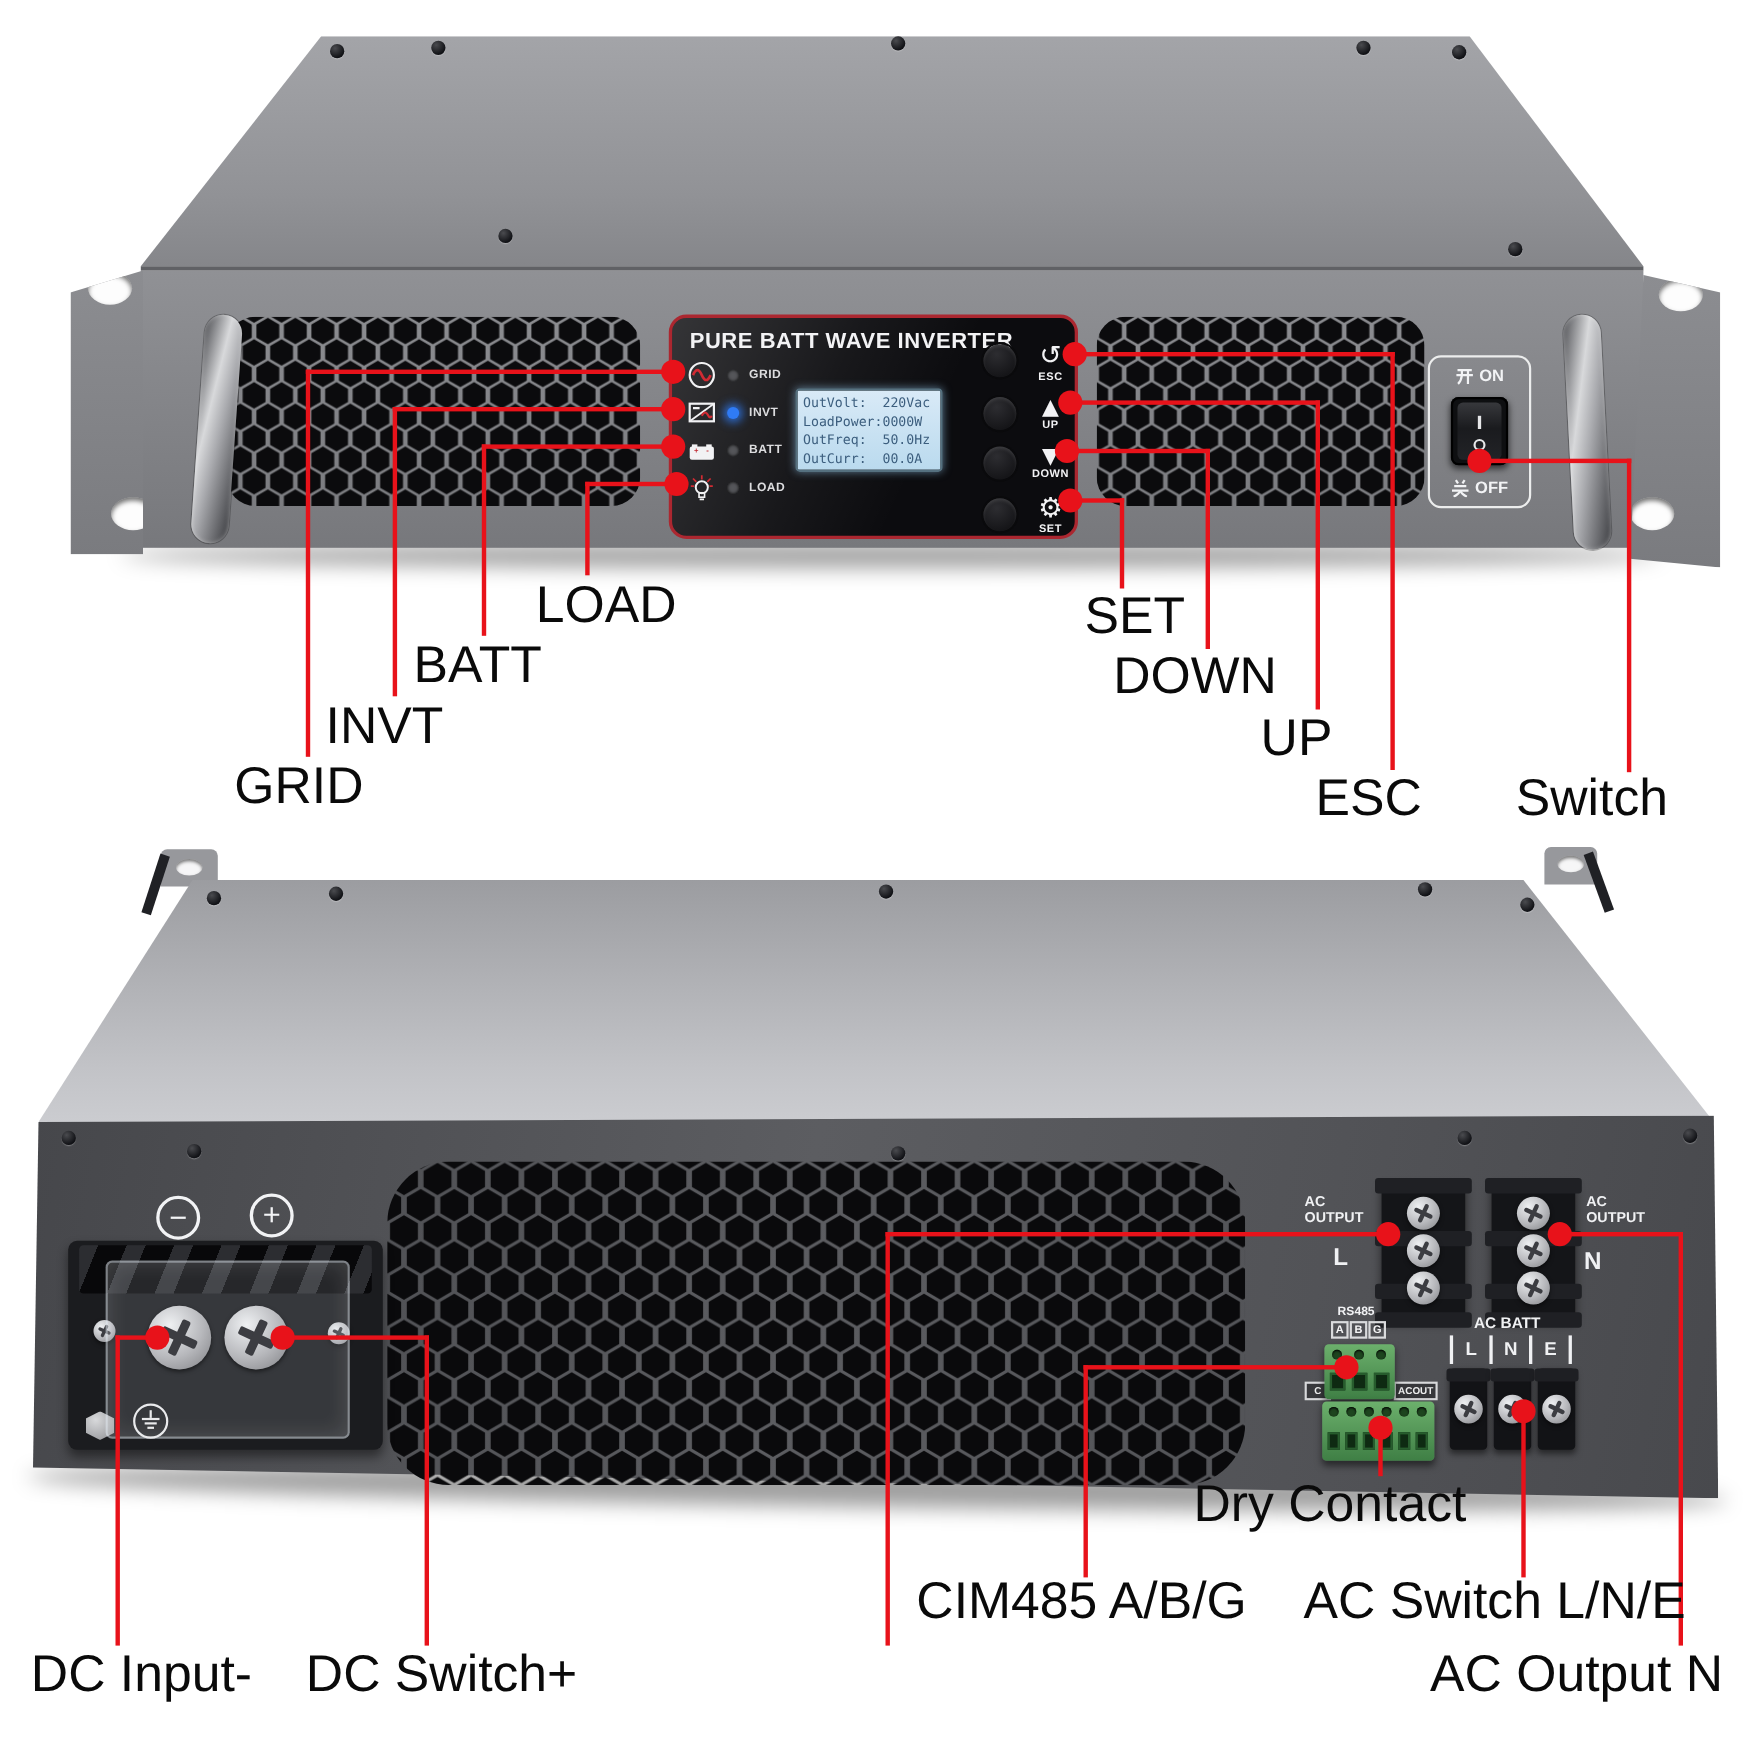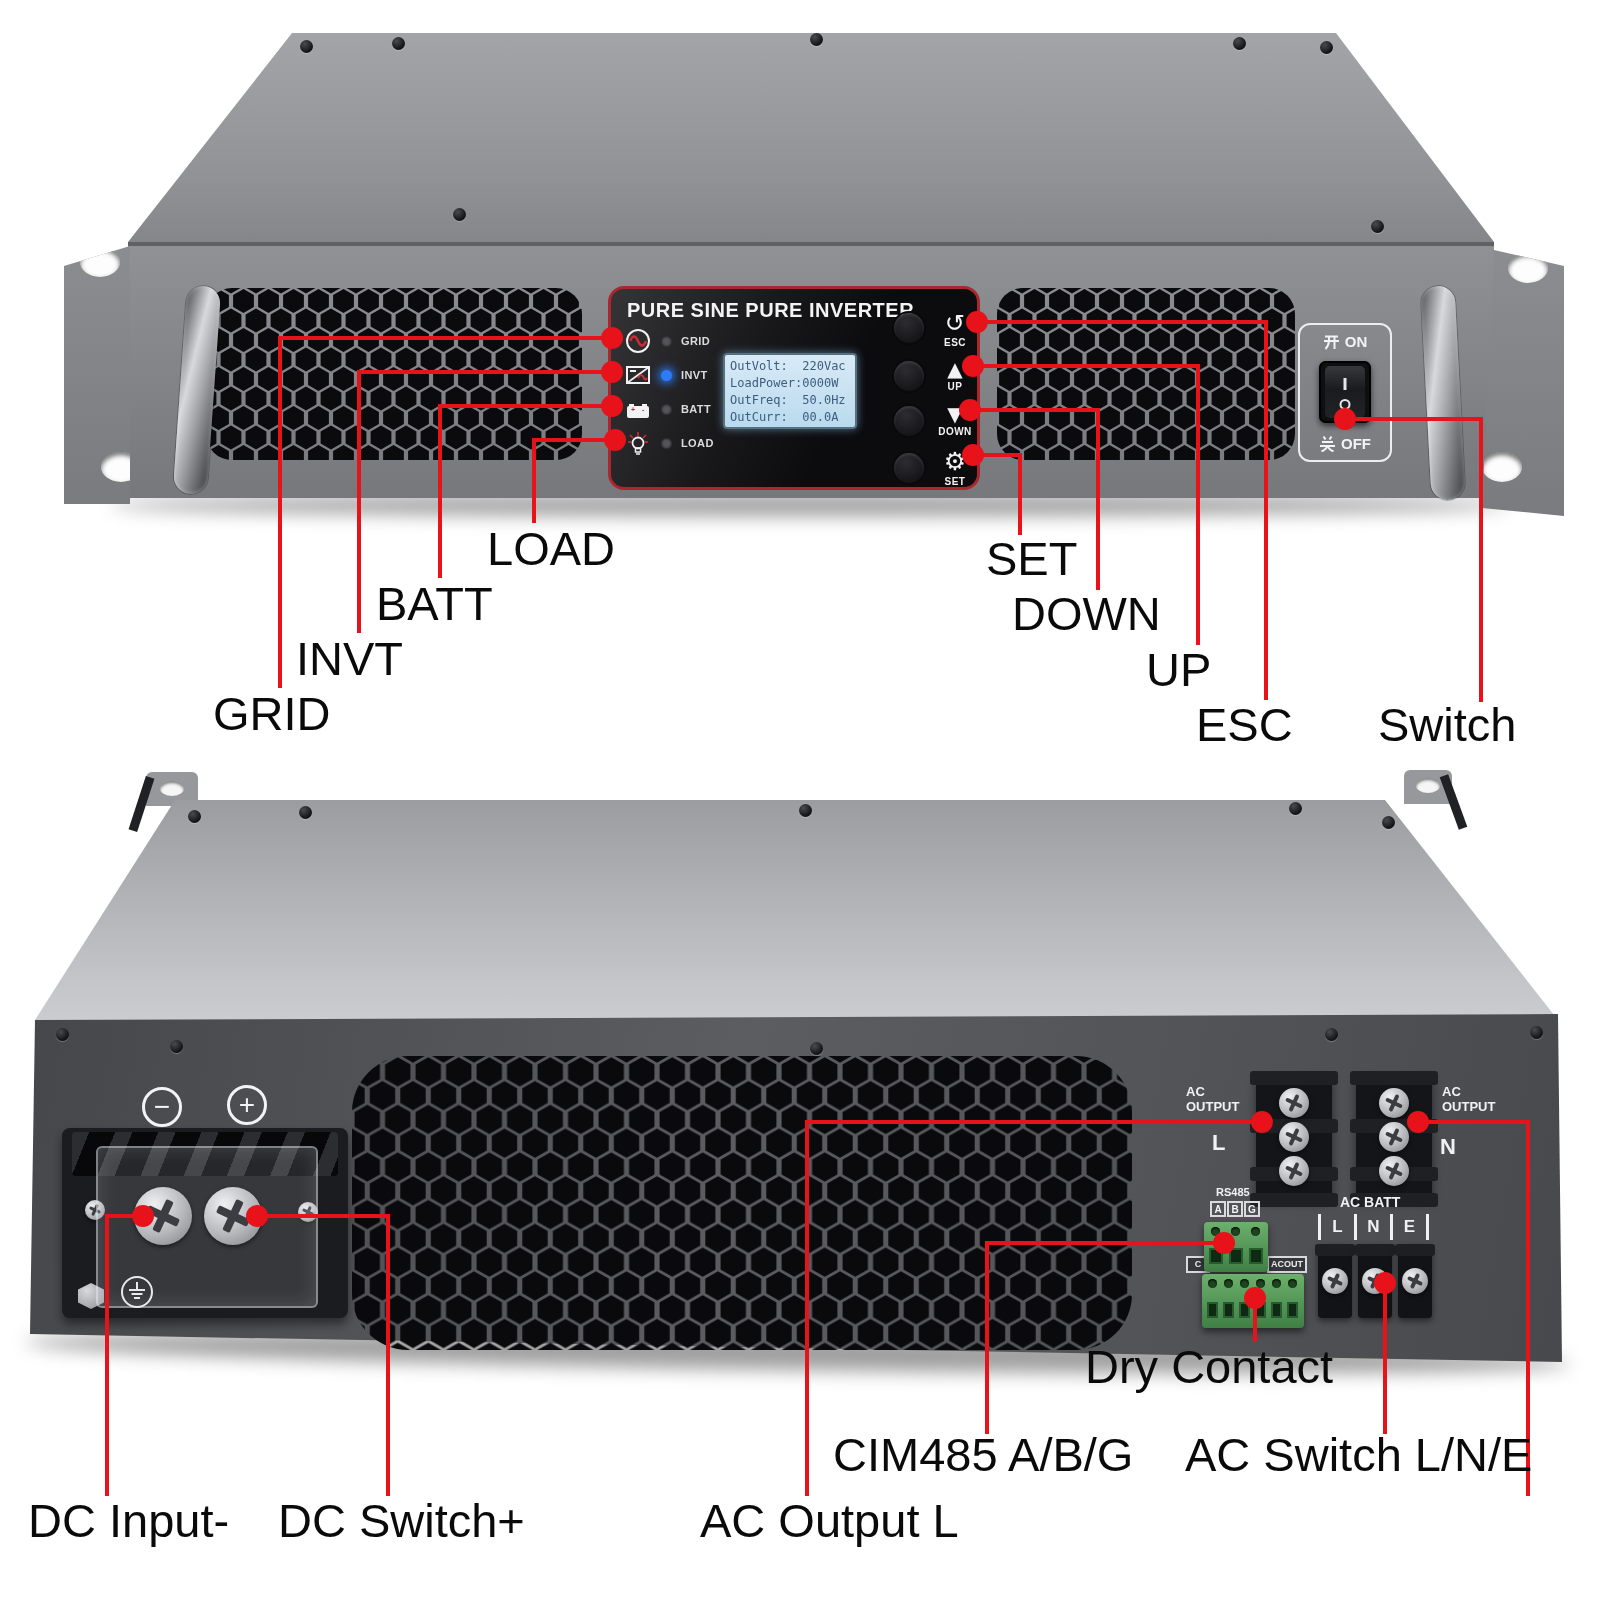--- a/index.html
+++ b/index.html
@@ -177,21 +177,21 @@
       </pattern>
     </defs>
     <rect x="0" y="0" width="376" height="172" rx="26" fill="url(#hexA)"></rect>
   </svg>
   <svg class="mesh" style="left:997px;top:288px;" width="298" height="172">
     <rect x="0" y="0" width="298" height="172" rx="26" fill="url(#hexA)"></rect>
   </svg>
 
   <div class="abs panel">
     <div class="sheen"></div>
-    <div class="p-title">PURE SINE PURE INVERTER</div>
+    <div class="p-title">PURE BATT WAVE INVERTER</div>
 
     <div class="ind-row" style="top:39px;">
       <svg class="ind-icon" viewBox="0 0 26 26">
         <circle cx="13" cy="13" r="11" fill="none" stroke="#f2f2f4" stroke-width="2"></circle>
         <path d="M5 13 q4 -9 8 0 q4 9 8 0" fill="none" stroke="#d22b33" stroke-width="2.4"></path>
       </svg>
       <div class="led"></div>
       <div class="ind-label">GRID</div>
     </div>
     <div class="ind-row" style="top:73px;">
@@ -528,15 +528,15 @@
   <div class="vl" style="left:1253px;top:1296px;height:46px;"></div>
   <div class="dot" style="left:1244px;top:1287px;"></div>
   <div class="vl" style="left:1383px;top:1282px;height:152px;"></div>
   <div class="dot" style="left:1374px;top:1272px;"></div>
 
   <div class="callout" style="left:1085px;top:1342px;">Dry Contact</div>
   <div class="callout" style="left:833px;top:1430px;">CIM485 A/B/G</div>
   <div class="callout" style="left:1185px;top:1430px;">AC Switch L/N/E</div>
   <div class="callout" style="left:28px;top:1496px;">DC Input-</div>
   <div class="callout" style="left:278px;top:1496px;">DC Switch+</div>
-  <div class="callout" style="left:700px;top:1496px;">AC Output L</div>
+  <div class="callout" style="left:1300px;top:1496px;">AC Output N</div>
 
 </div>
 
 </body></html>

